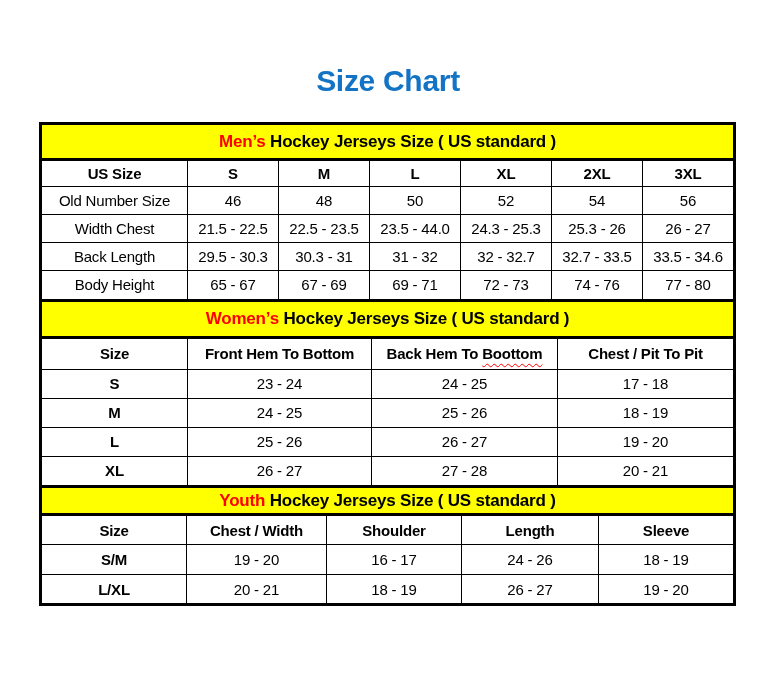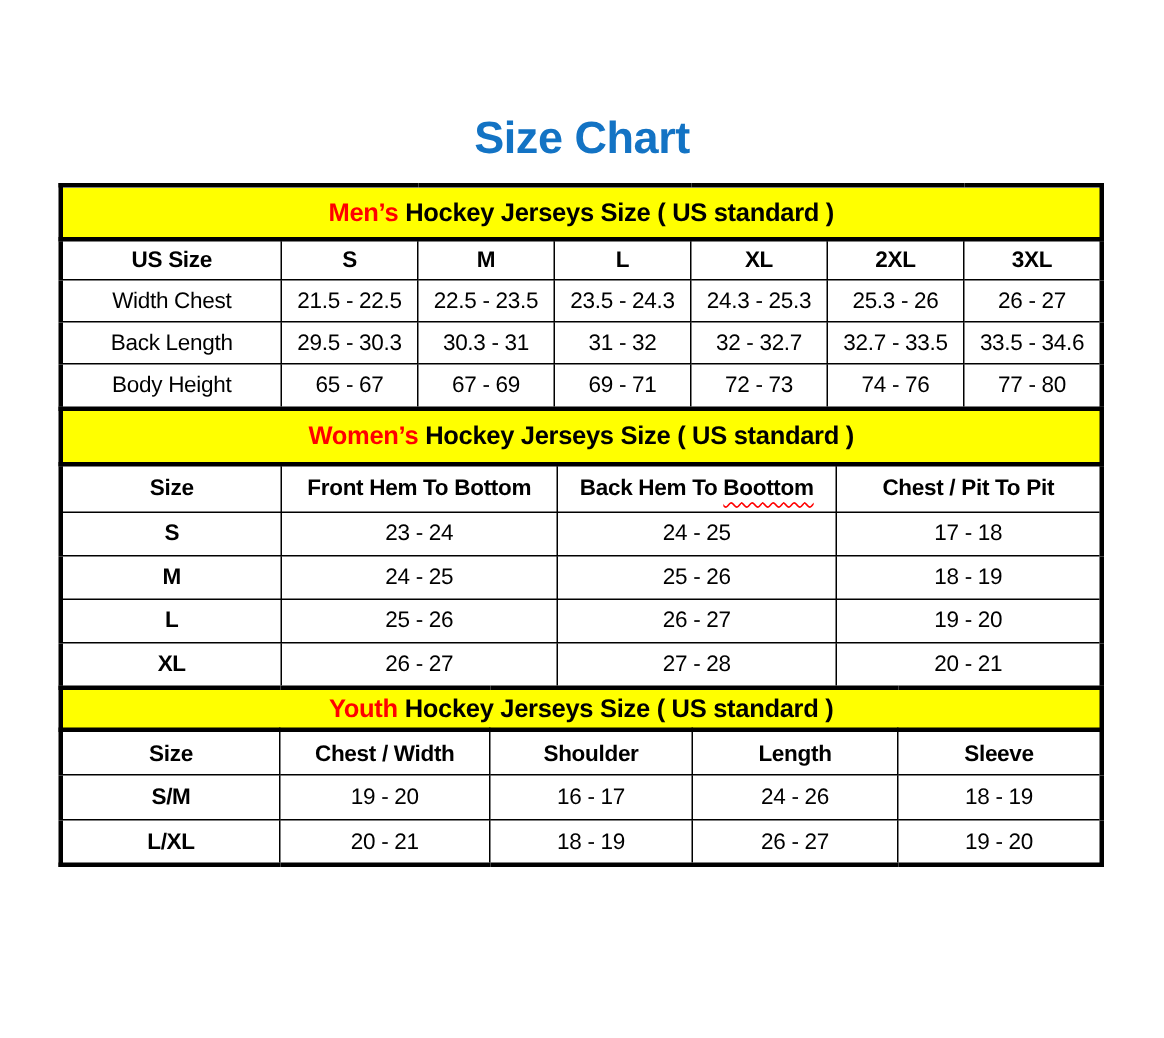--- a/index.html
+++ b/index.html
@@ -14,21 +14,21 @@
     width: 776px; height: 692px;
     background: #ffffff;
     font-family: "Liberation Sans", sans-serif;
     color: #000;
     overflow: hidden;
   }
   .page { position: relative; width: 776px; height: 692px; }
 
   .page-title {
     position: absolute;
-    top: 76px; left: 0; right: 0;
+    top: 64px; left: 0; right: 0;
     margin: 0;
     text-align: center;
     font-size: 30px;
     font-weight: bold;
     letter-spacing: -0.3px;
     color: var(--title-blue);
   }
 
   .chart-wrap {
     position: absolute;
@@ -120,24 +120,33 @@
         <tr class="hdr-row">
           <th>US Size</th>
           <th>S</th>
           <th>M</th>
           <th>L</th>
           <th>XL</th>
           <th>2XL</th>
           <th>3XL</th>
         </tr>
         <tr class="data-row">
+          <td>Old Number Size</td>
+          <td>46</td>
+          <td>48</td>
+          <td>50</td>
+          <td>52</td>
+          <td>54</td>
+          <td>56</td>
+        </tr>
+        <tr class="data-row">
           <td>Width Chest</td>
           <td>21.5 - 22.5</td>
           <td>22.5 - 23.5</td>
-          <td>23.5 - 24.3</td>
+          <td>23.5 - 44.0</td>
           <td>24.3 - 25.3</td>
           <td>25.3 - 26</td>
           <td>26 - 27</td>
         </tr>
         <tr class="data-row">
           <td>Back Length</td>
           <td>29.5 - 30.3</td>
           <td>30.3 - 31</td>
           <td>31 - 32</td>
           <td>32 - 32.7</td>

